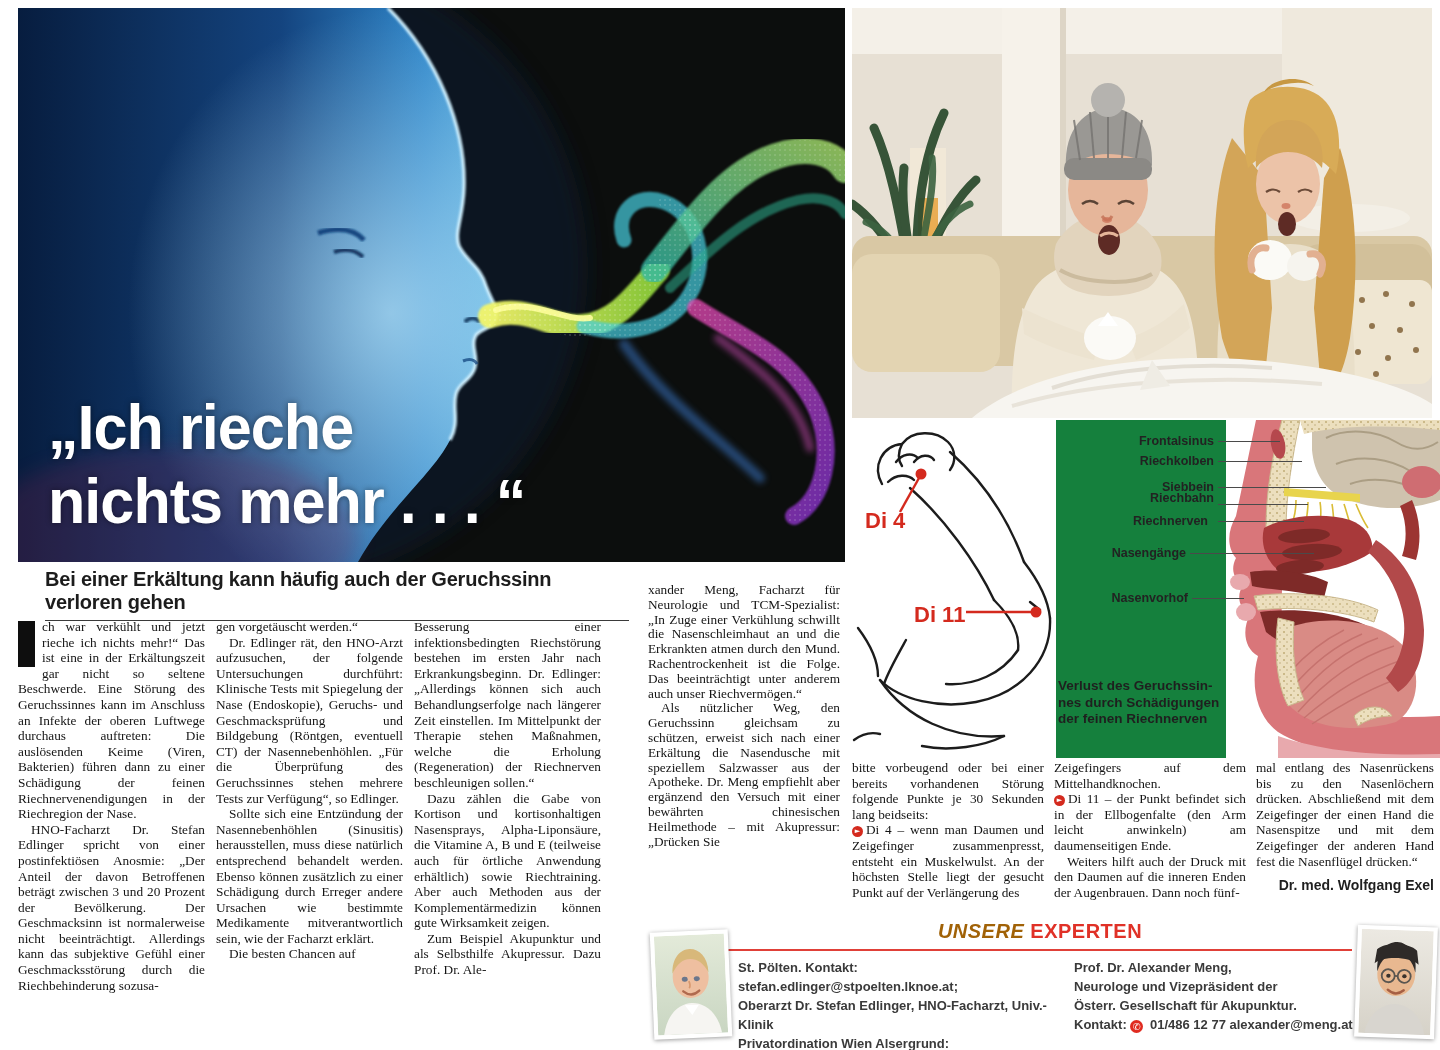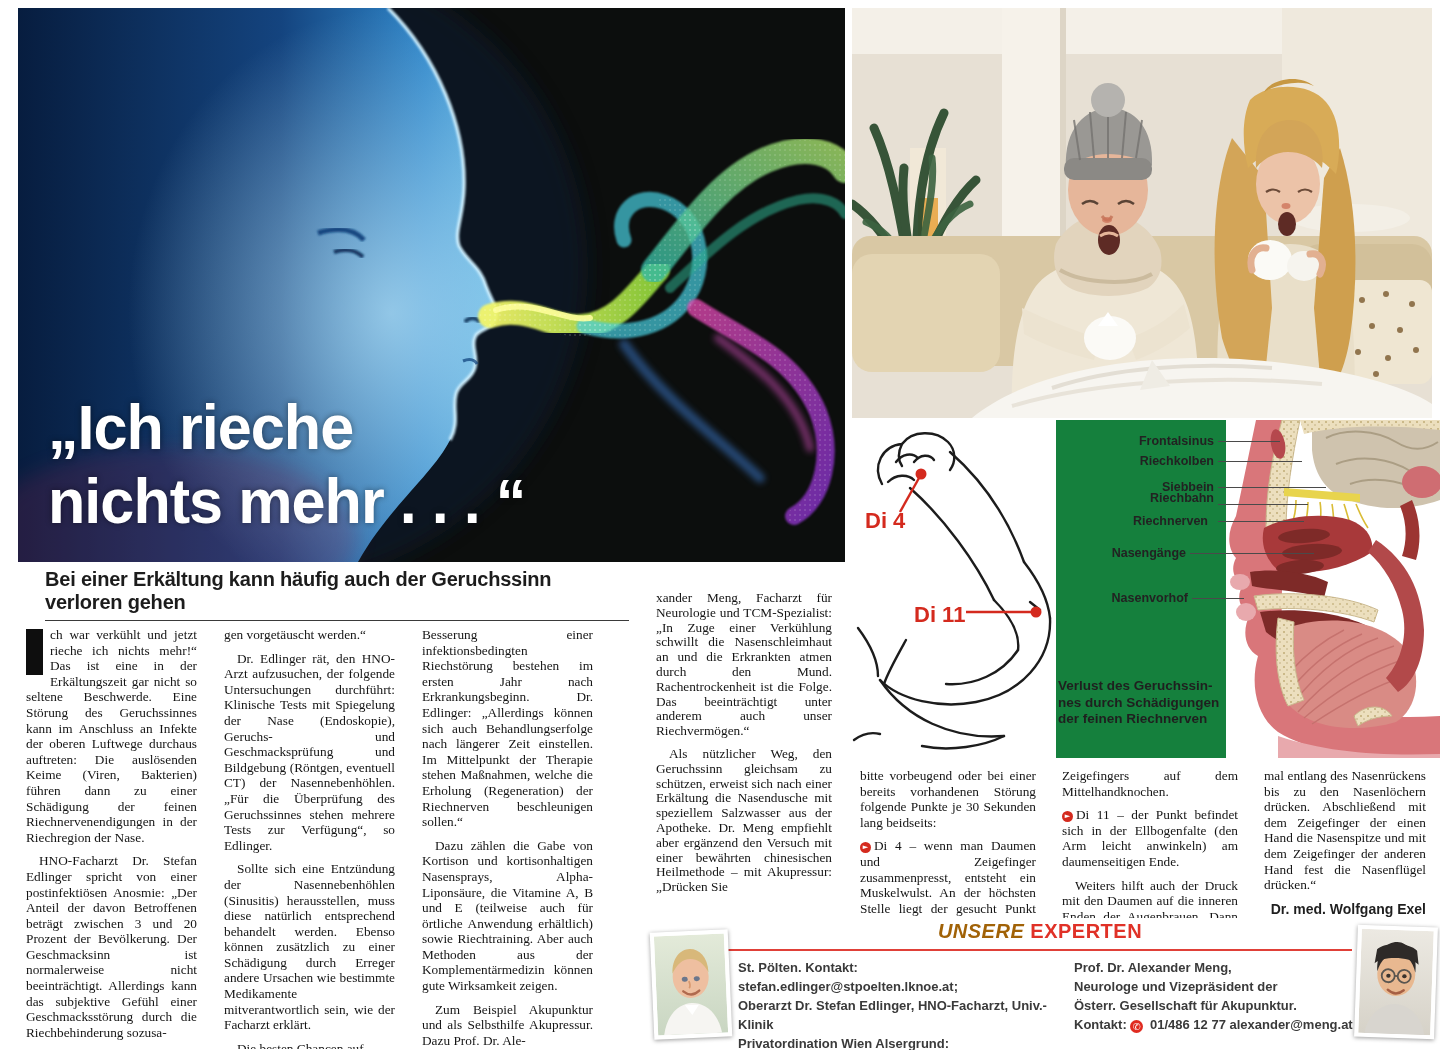--- a/index.html
+++ b/index.html
@@ -13,21 +13,21 @@
             text-shadow:0 0 6px rgba(0,0,0,.45);white-space:nowrap;}
   .headline span{display:block;}
   
   .photo-top{position:absolute;left:852px;top:8px;width:580px;height:410px;overflow:hidden;background:#e7e0d4;}
   
   .subhead{position:absolute;left:18px;top:568px;width:584px;font-size:20px;font-weight:700;color:#1c1c1c;
            padding-bottom:6px;border-bottom:1.6px solid #3a3a3a;letter-spacing:-0.2px;margin-left:27px;}
   
   .col{position:absolute;font-family:"Liberation Serif",serif;font-size:13.3px;line-height:15.6px;
        color:#141414;text-align:justify;overflow:hidden;hyphens:auto;}
-  .col p{margin:8px;}
+  .col p{margin:0;}
   .col p.indent{text-indent:13px;}
   .dropcap{float:left;width:17px;height:46px;background:#0e0e0e;margin:2px 7px 0 0;}
   .bullet-ic{display:inline-block;width:11px;height:11px;border-radius:50%;background:#d42a1e;color:#fff;
              font-size:7px;line-height:11px;text-align:center;vertical-align:1px;margin-right:3px;
              font-family:"DejaVu Sans",sans-serif;}
   .col p.author{text-align:right;font-family:"Liberation Sans",sans-serif;font-weight:700;font-size:14px;
                 margin-top:9px;color:#1f1f1f;}
   
   .arm{position:absolute;left:852px;top:422px;width:212px;height:334px;background:#fff;}
   .di-label{position:absolute;color:#d42a1e;font-weight:700;font-size:22px;white-space:nowrap;}

